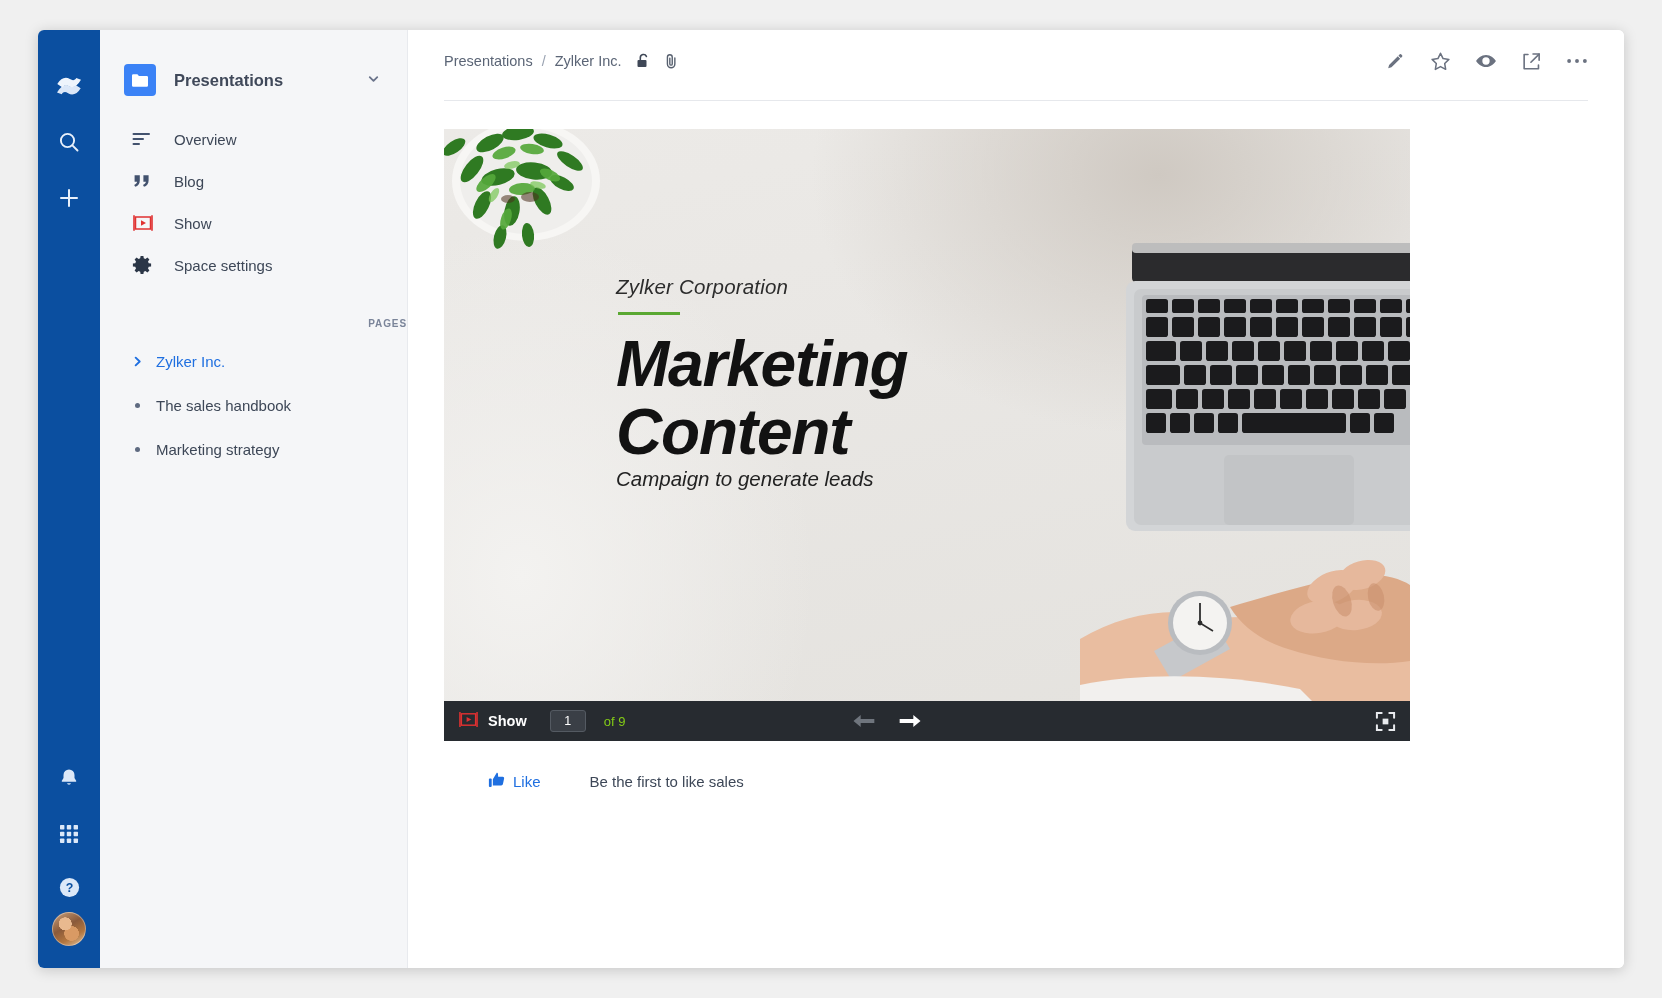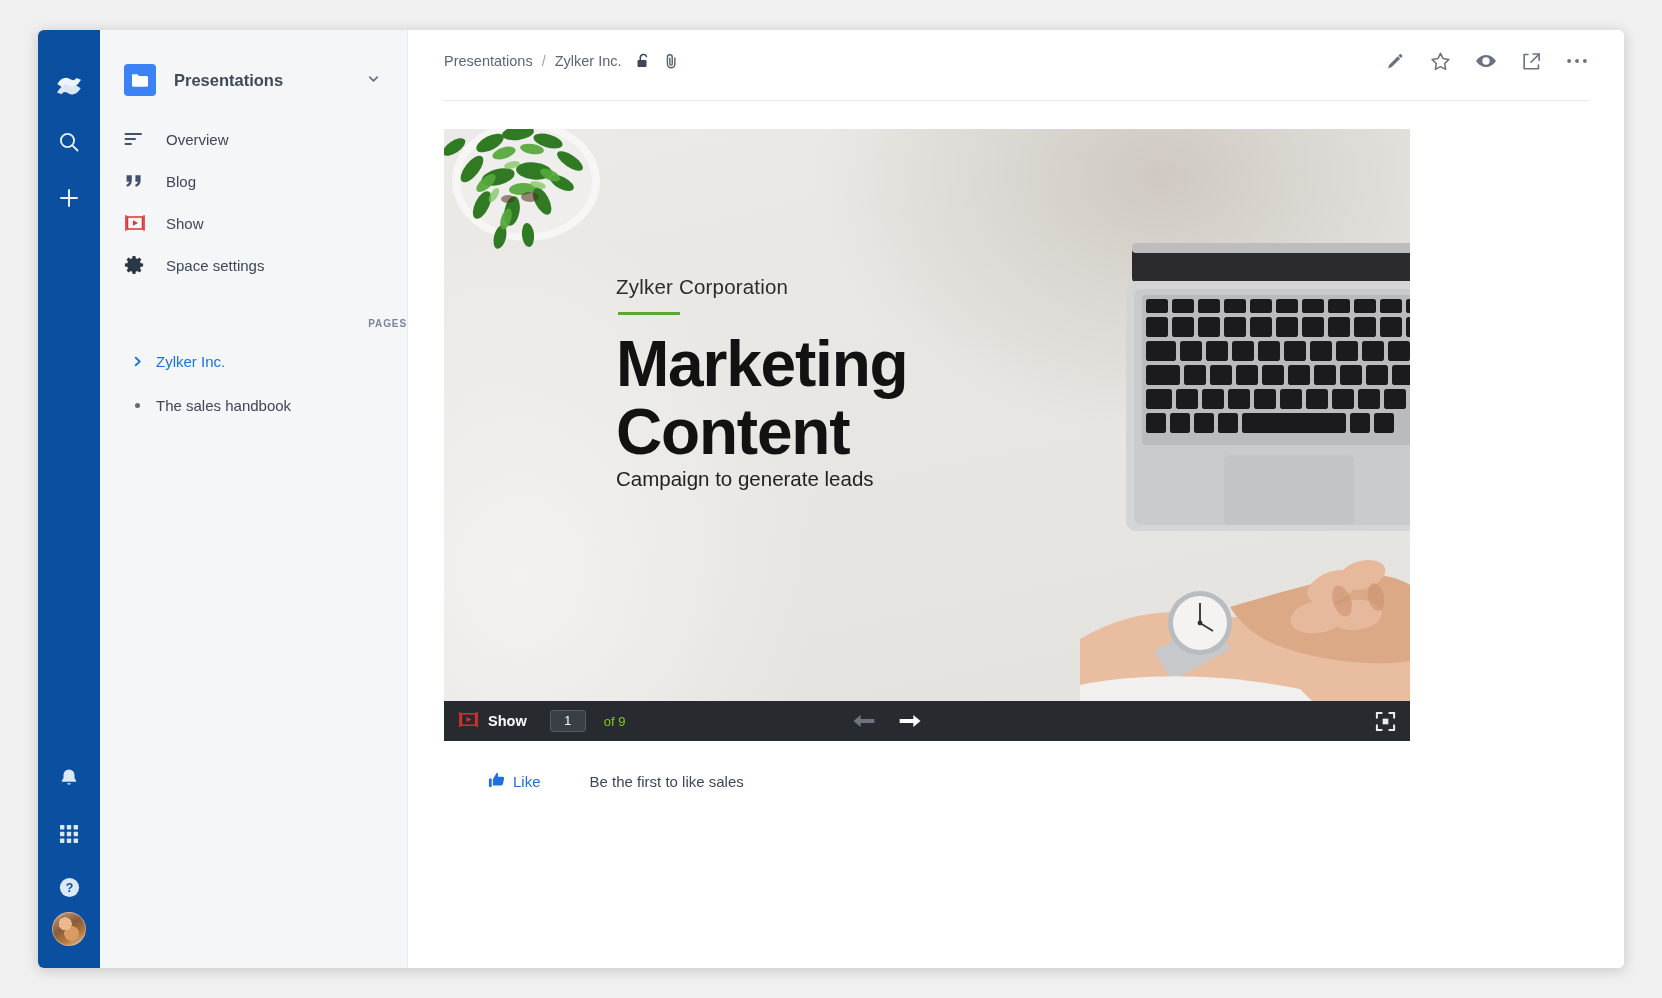--- a/index.html
+++ b/index.html
@@ -67,21 +67,21 @@
   #space-title {
     margin-left: 18px;
     font-size: 16.5px; font-weight: 600; color: #40495a;
     flex: 1 1 auto;
   }
   #space-chevron { color: #69738a; padding-right: 4px; }
 
   .nav-item {
     display: flex; align-items: center;
     height: 42px;
-    padding-left: 24px;
+    padding-left: 32px;
     cursor: pointer;
   }
   .nav-ico {
     width: 30px; flex: 0 0 30px;
     display: flex; align-items: center; justify-content: flex-start;
     color: #42526e;
   }
   .nav-label {
     margin-left: 12px;
     font-size: 15px; color: #3d4757;
@@ -131,20 +131,21 @@
   #slide-wrap {
     margin: 28px 36px 0 36px;
     width: 966px;
     position: relative;
   }
   #slide {
     width: 966px; height: 572px;
     position: relative;
     overflow: hidden;
     background: #eab308;
+    font-style: italic;
   }
   
   #photo-bg {
     position: absolute; inset: 0;
     background:
       radial-gradient(ellipse 560px 420px at 74% 8%, #cfc9c2 0%, rgba(207,201,194,0) 62%),
       radial-gradient(ellipse 420px 500px at 8% 78%, #f3f2f0 0%, rgba(243,242,240,0) 70%),
       linear-gradient(168deg, #eceae7 0%, #e9e7e4 40%, #e4e2de 100%);
   }
   
@@ -329,20 +330,24 @@
         </span>
         <span class="page-label">Zylker Inc.</span>
       </div>
 
 
       <div class="page-item">
         <span class="page-marker dot"></span>
         <span class="page-label">The sales handbook</span>
       </div>
 
+      <div class="page-item">
+        <span class="page-marker dot"></span>
+        <span class="page-label">Marketing strategy</span>
+      </div>
     </div>
   </div>
 
   <div id="main">
 
     <div id="topbar">
       <div id="breadcrumb">
         <span class="crumb">Presentations</span>
         <span class="sep">/</span>
         <span class="crumb">Zylker Inc.</span>

